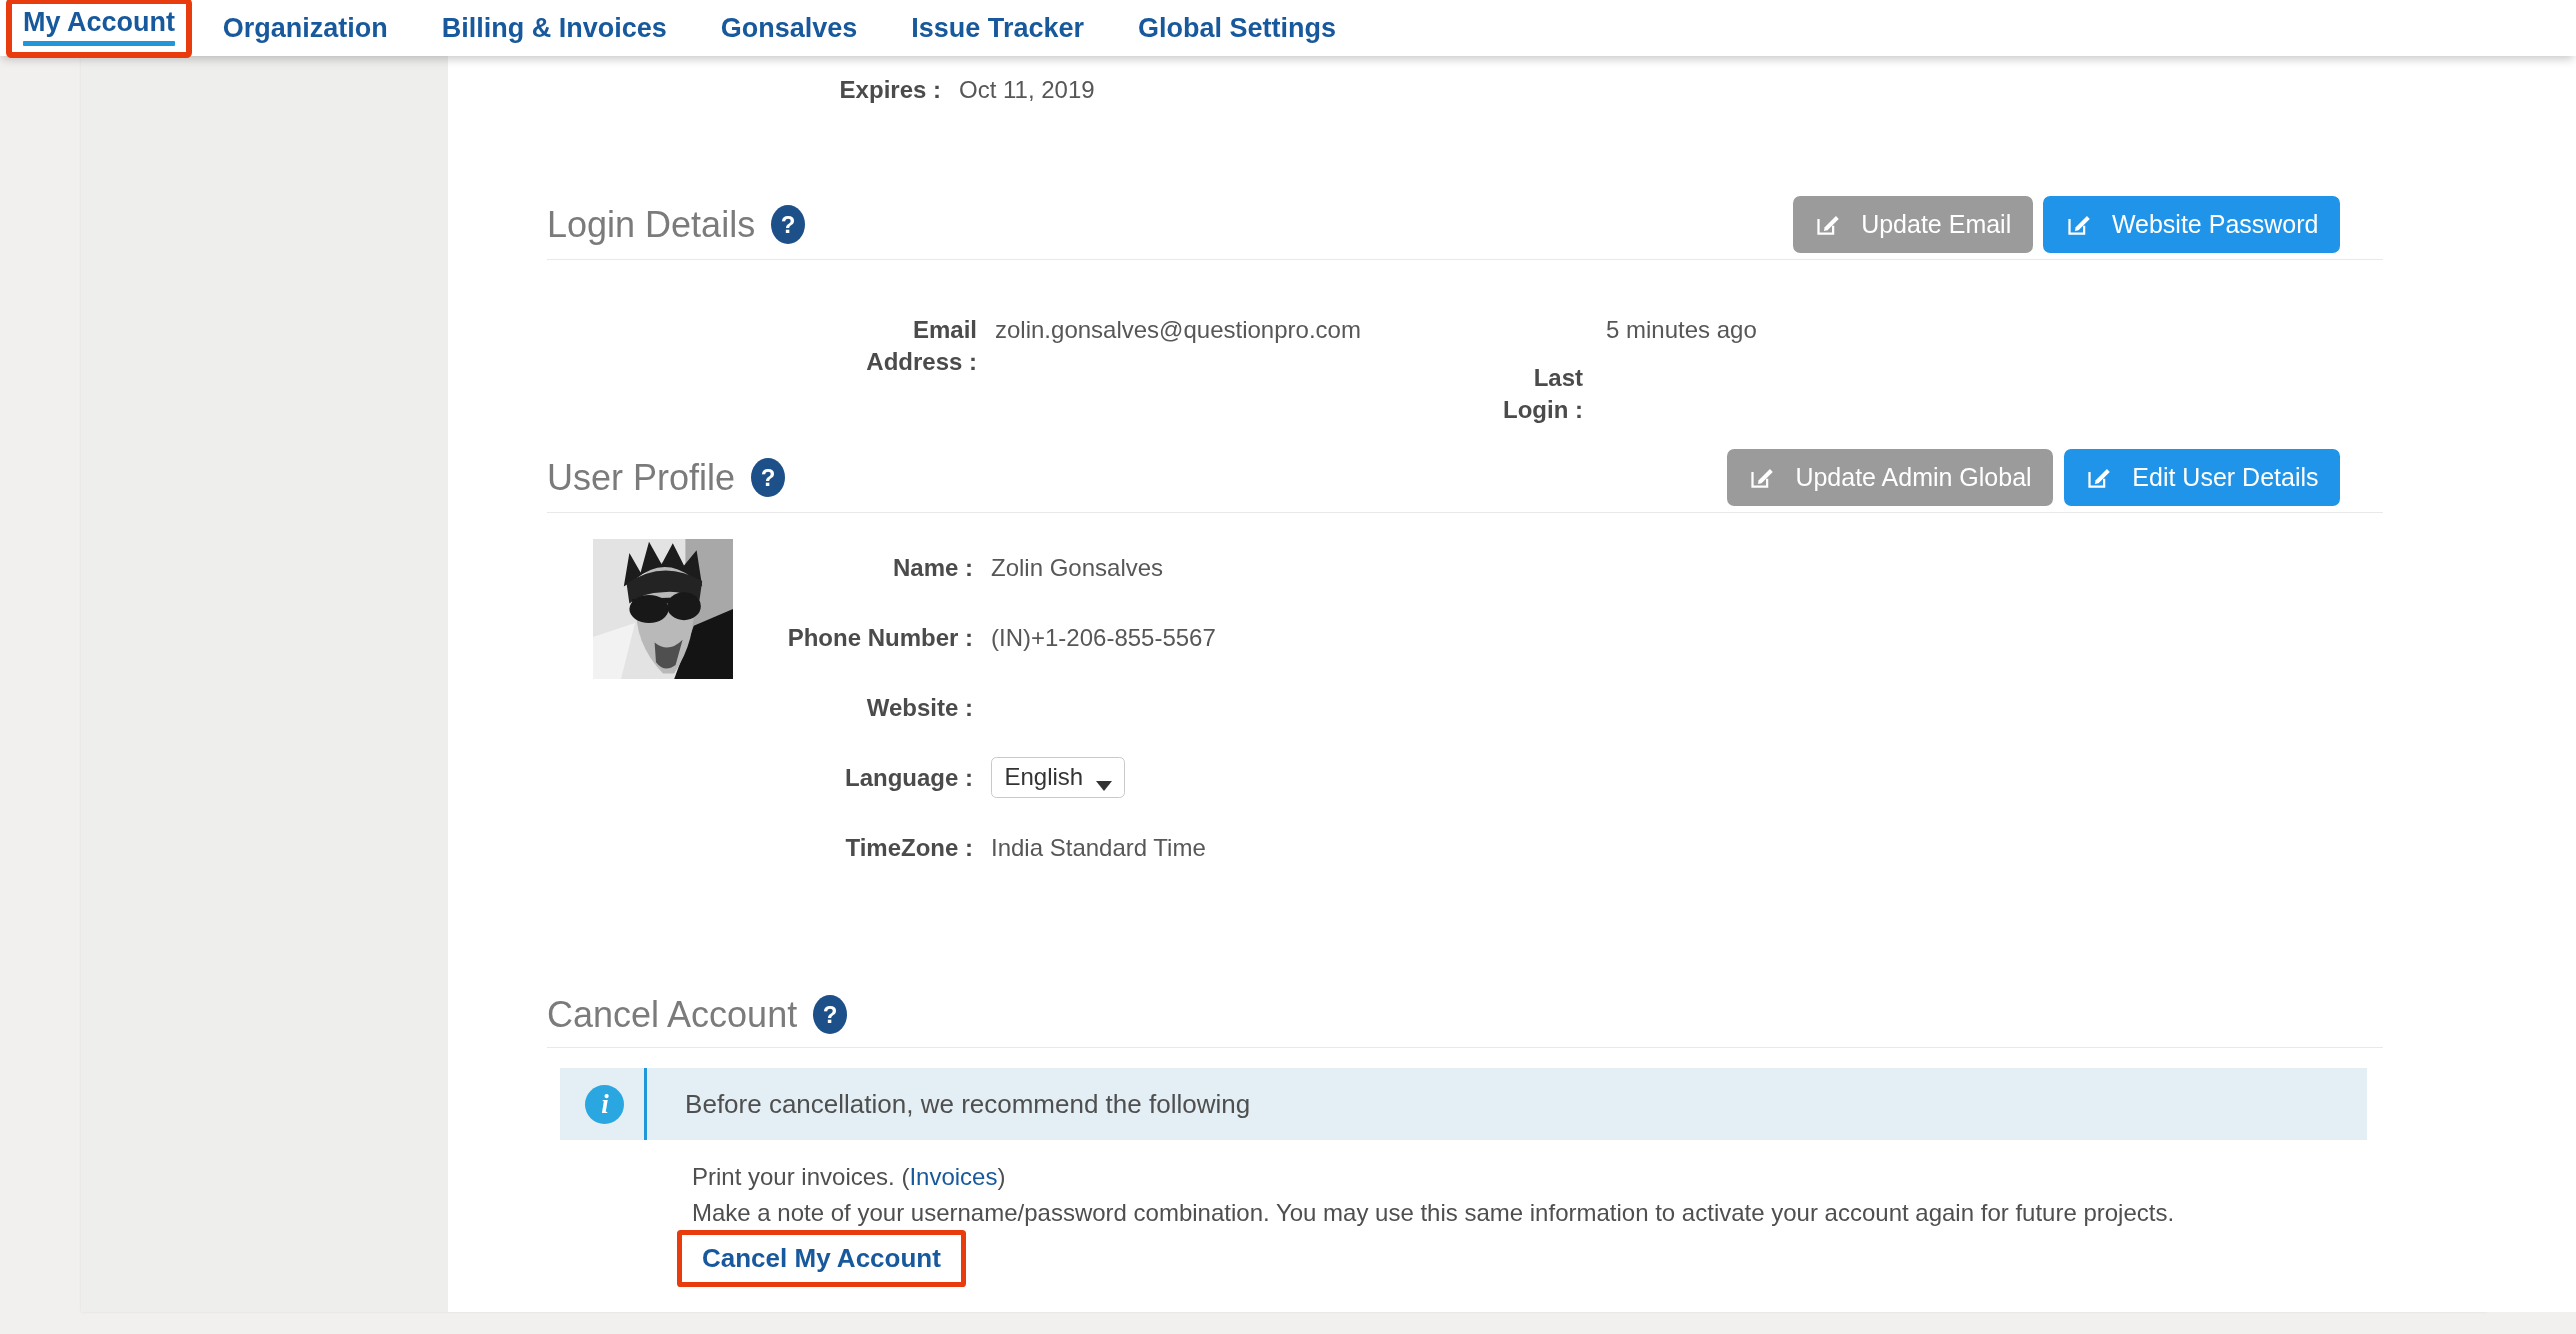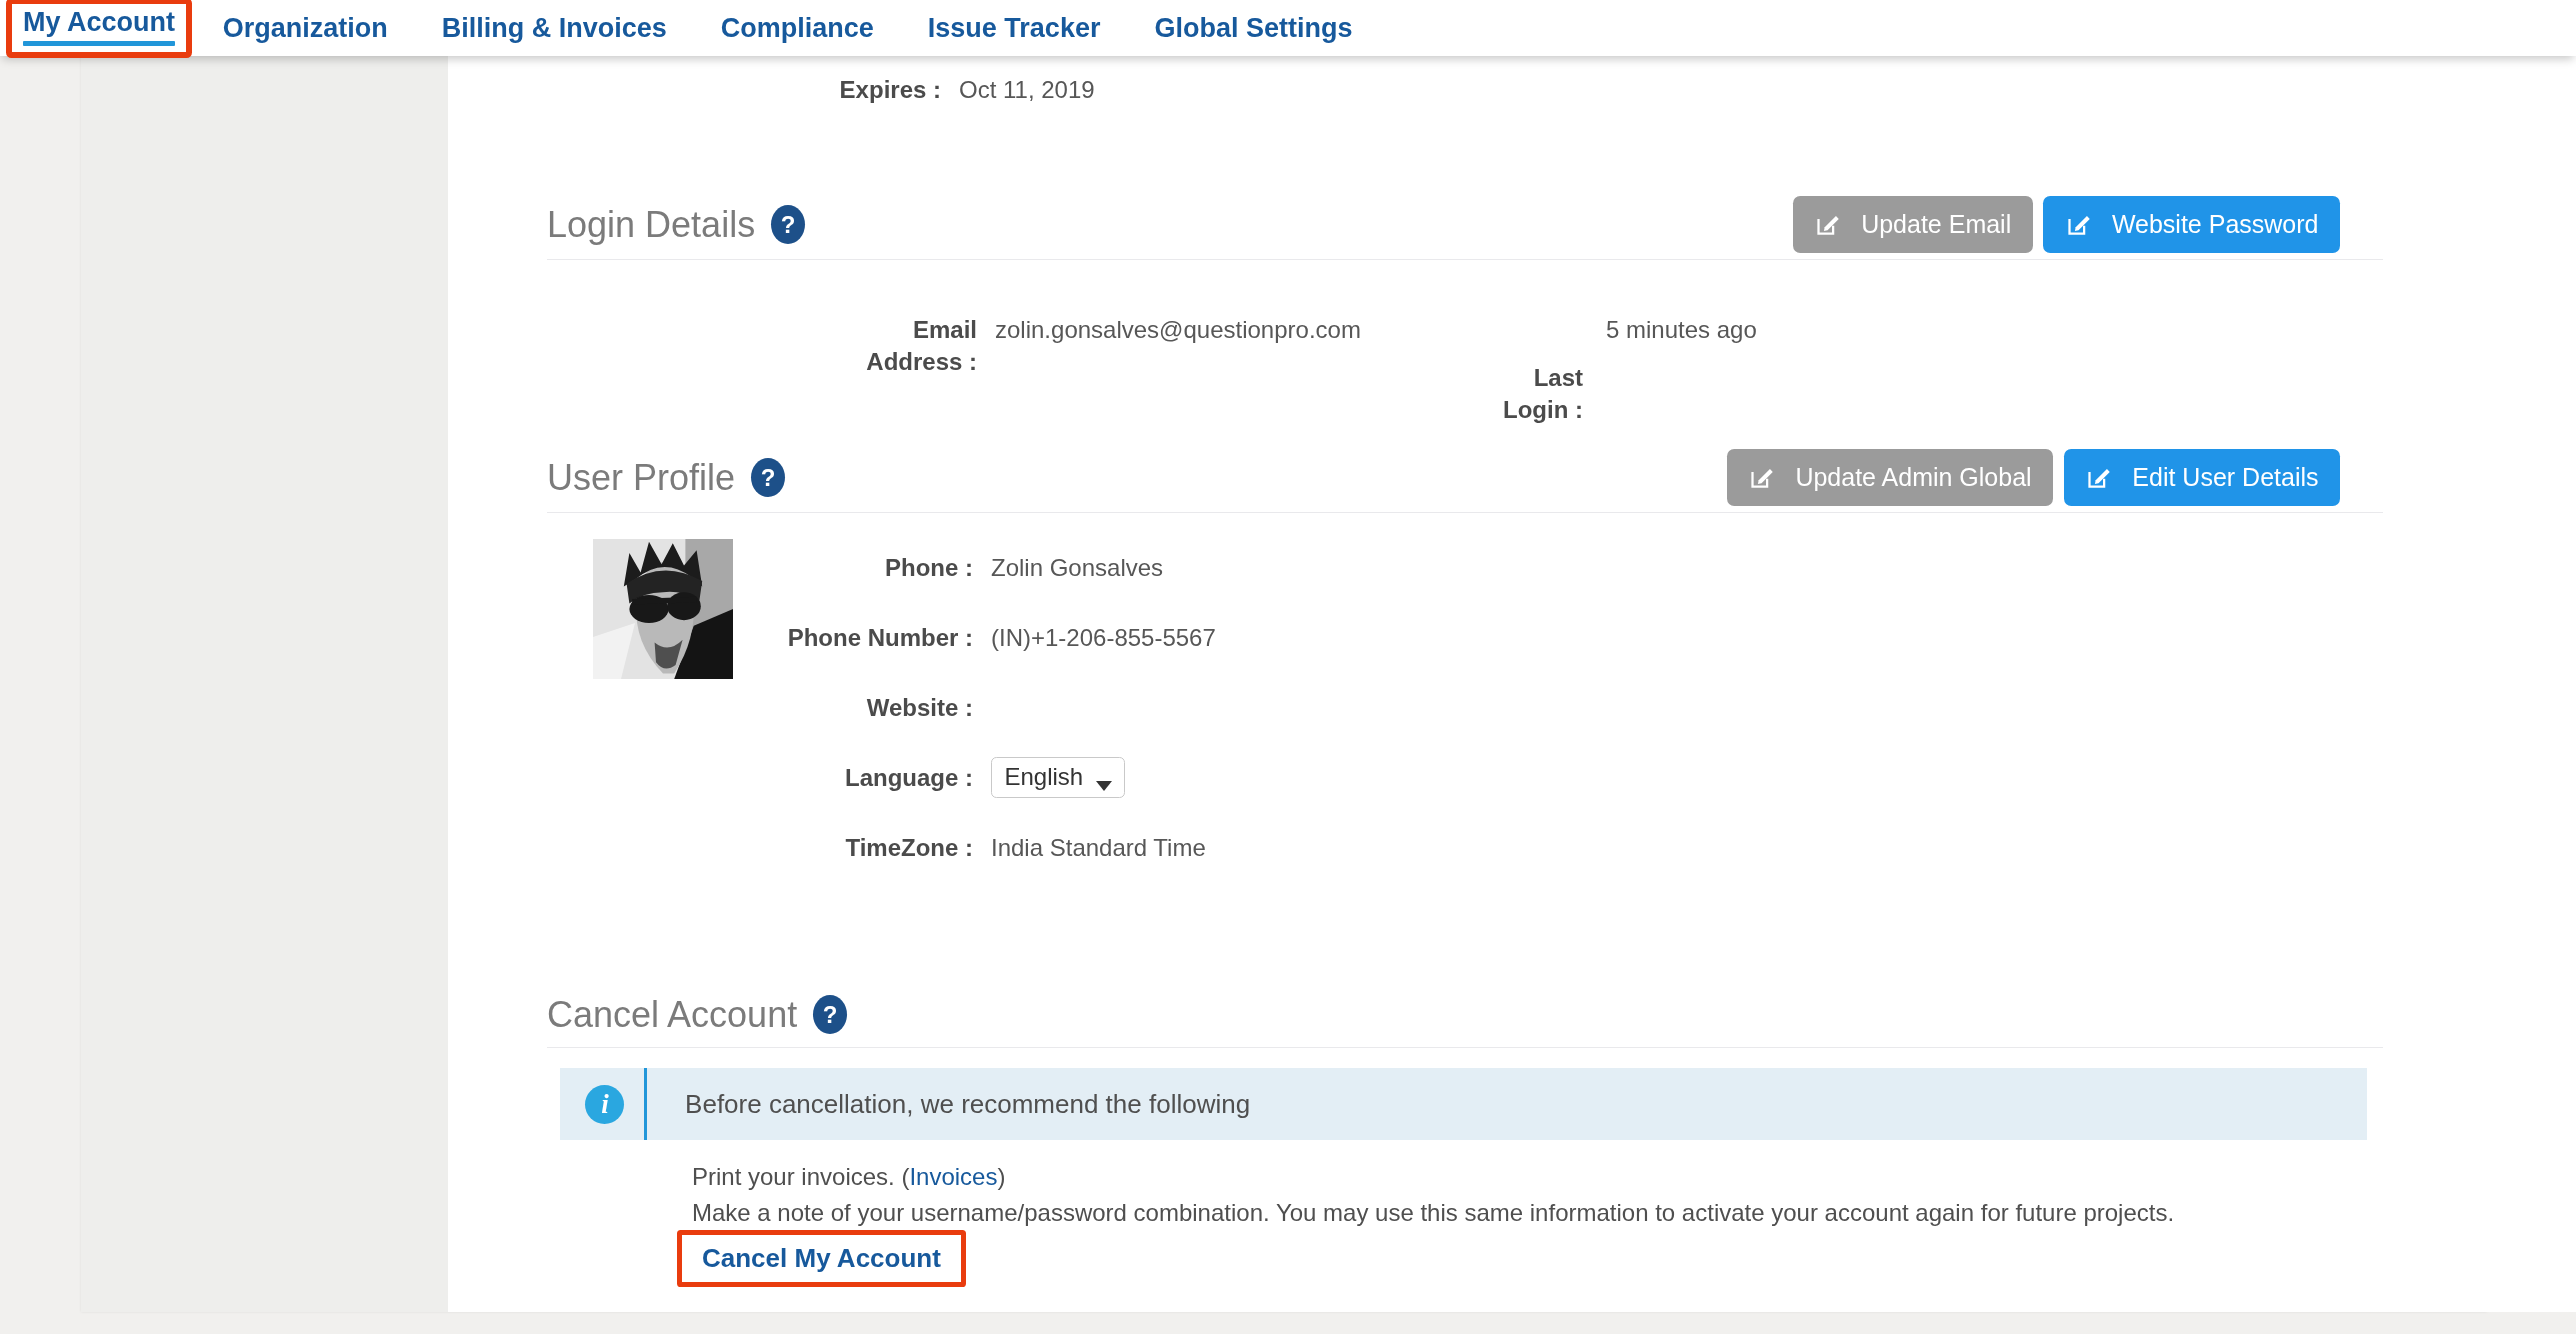--- a/index.html
+++ b/index.html
@@ -130,21 +130,21 @@
 
 <div class="navbar">
   <div class="nav-active-wrap">
     <div class="nav-item">
       <span>My Account</span>
       <div class="nav-underline"></div>
     </div>
   </div>
   <div class="nav-item">Organization</div>
   <div class="nav-item">Billing &amp; Invoices</div>
-  <div class="nav-item">Compliance</div>
+  <div class="nav-item">Gonsalves</div>
   <div class="nav-item">Issue Tracker</div>
   <div class="nav-item">Global Settings</div>
 </div>
 
 <div class="card">
   <div class="card-sidebar"></div>
   <div class="card-content">
 
     <div class="section section-expires">
       <div class="kv-row">
@@ -227,21 +227,21 @@
           <path d="M22 34 L26 10 L34 24 L40 2 L49 18 L57 3 L65 19 L74 8 L78 34 L70 27 Q50 12 30 29 Z" fill="#1c1c1c"></path>
           <path d="M24 32 Q50 14 78 30 L76 44 Q62 36 50 38 Q36 38 26 46 Z" fill="#232323"></path>
           <ellipse cx="40" cy="50" rx="14" ry="10" fill="#181818"></ellipse>
           <ellipse cx="65" cy="48" rx="12" ry="10" fill="#181818"></ellipse>
           <rect x="28" y="42" width="46" height="4" fill="#181818" transform="rotate(-2 51 44)"></rect>
           <path d="M44 74 Q54 82 64 72 L59 90 Q51 96 45 88 Z" fill="#2c2c2c" opacity="0.75"></path>
         </svg>
         <div class="fields-col">
           <div class="field-row">
             <div class="field-label-col">
-                <span class="label">Phone :</span>
+                <span class="label">Name :</span>
               </div>
             <span class="value">Zolin Gonsalves</span>
           </div>
           <div class="field-row">
             <div class="field-label-col">
                 <span class="label">Phone Number :</span>
               </div>
             <span class="value">(IN)+1-206-855-5567</span>
           </div>
           <div class="field-row">

